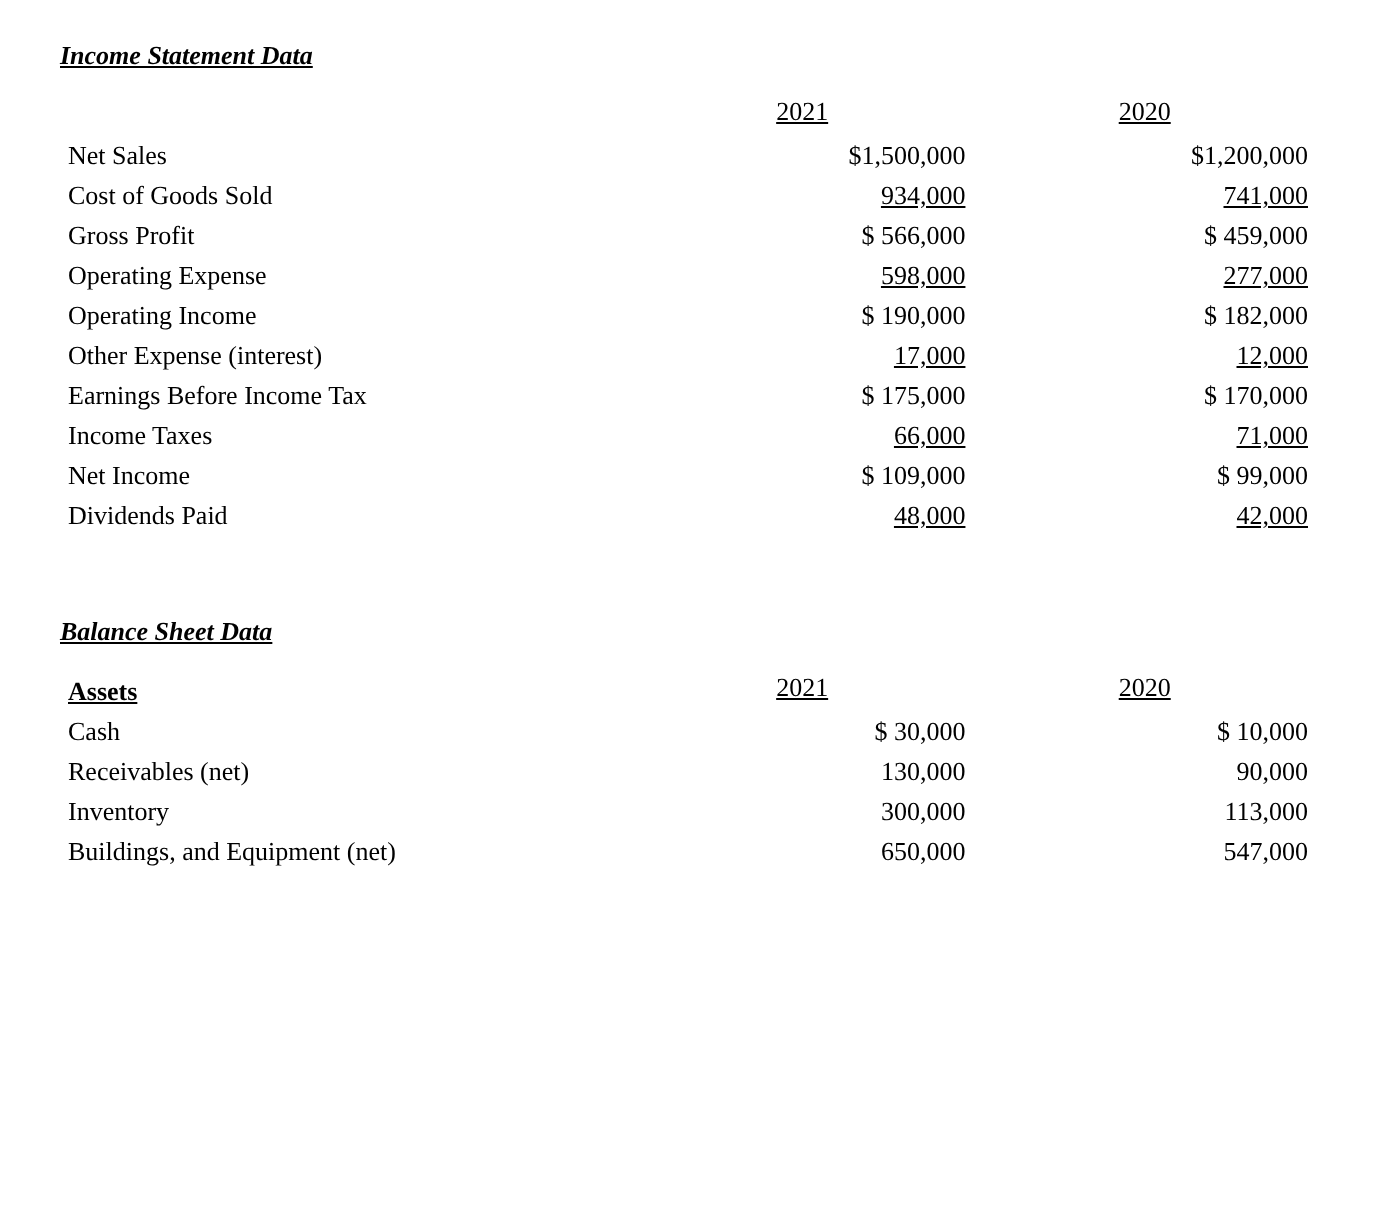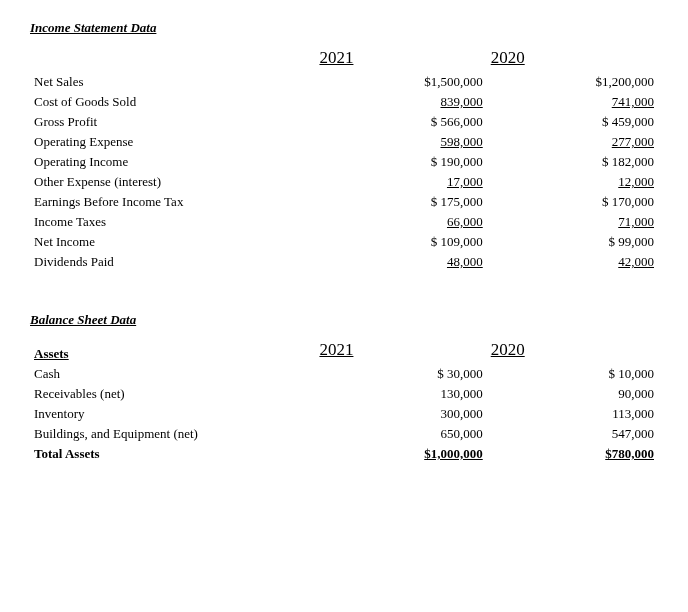--- a/index.html
+++ b/index.html
@@ -34,23 +34,23 @@
       font-size: 13px;
     }
     .label-col {
       width: 45%;
     }
     .year-col {
       width: 27%;
       text-align: right;
     }
     .year-header {
-      text-align: left;
+      text-align: center;
       text-decoration: underline;
-      font-size: 17px;
+      font-size: 13px;
       padding-bottom: 4px;
     }
     .section-gap {
       height: 20px;
     }
   </style>
 </head>
 <body>
 
 <div>
@@ -64,21 +64,21 @@
       </tr>
     </thead>
     <tbody id="income-body">
         <tr>
           <td class="label-col">Net Sales</td>
           <td class="year-col">$1,500,000</td>
           <td class="year-col">$1,200,000</td>
         </tr>
         <tr>
           <td class="label-col">Cost of Goods Sold</td>
-          <td class="year-col" style="text-decoration: underline;">839,000</td>
+          <td class="year-col" style="text-decoration: underline;">934,000</td>
           <td class="year-col" style="text-decoration: underline;">741,000</td>
         </tr>
         <tr>
           <td class="label-col">Gross Profit</td>
           <td class="year-col">$ 566,000</td>
           <td class="year-col">$ 459,000</td>
         </tr>
         <tr>
           <td class="label-col">Operating Expense</td>
           <td class="year-col" style="text-decoration: underline;">598,000</td>
@@ -147,20 +147,15 @@
         <tr>
           <td class="label-col">Inventory</td>
           <td class="year-col">300,000</td>
           <td class="year-col">113,000</td>
         </tr>
         <tr>
           <td class="label-col">Buildings, and Equipment (net)</td>
           <td class="year-col">650,000</td>
           <td class="year-col">547,000</td>
         </tr>
-        <tr>
-          <td class="label-col" style="font-weight: bold;">Total Assets</td>
-          <td class="year-col" style="text-decoration: underline; font-weight: bold;">$1,000,000</td>
-          <td class="year-col" style="text-decoration: underline; font-weight: bold;">$780,000</td>
-        </tr>
       </tbody>
   </table>
 </div>
 
 </body></html>

